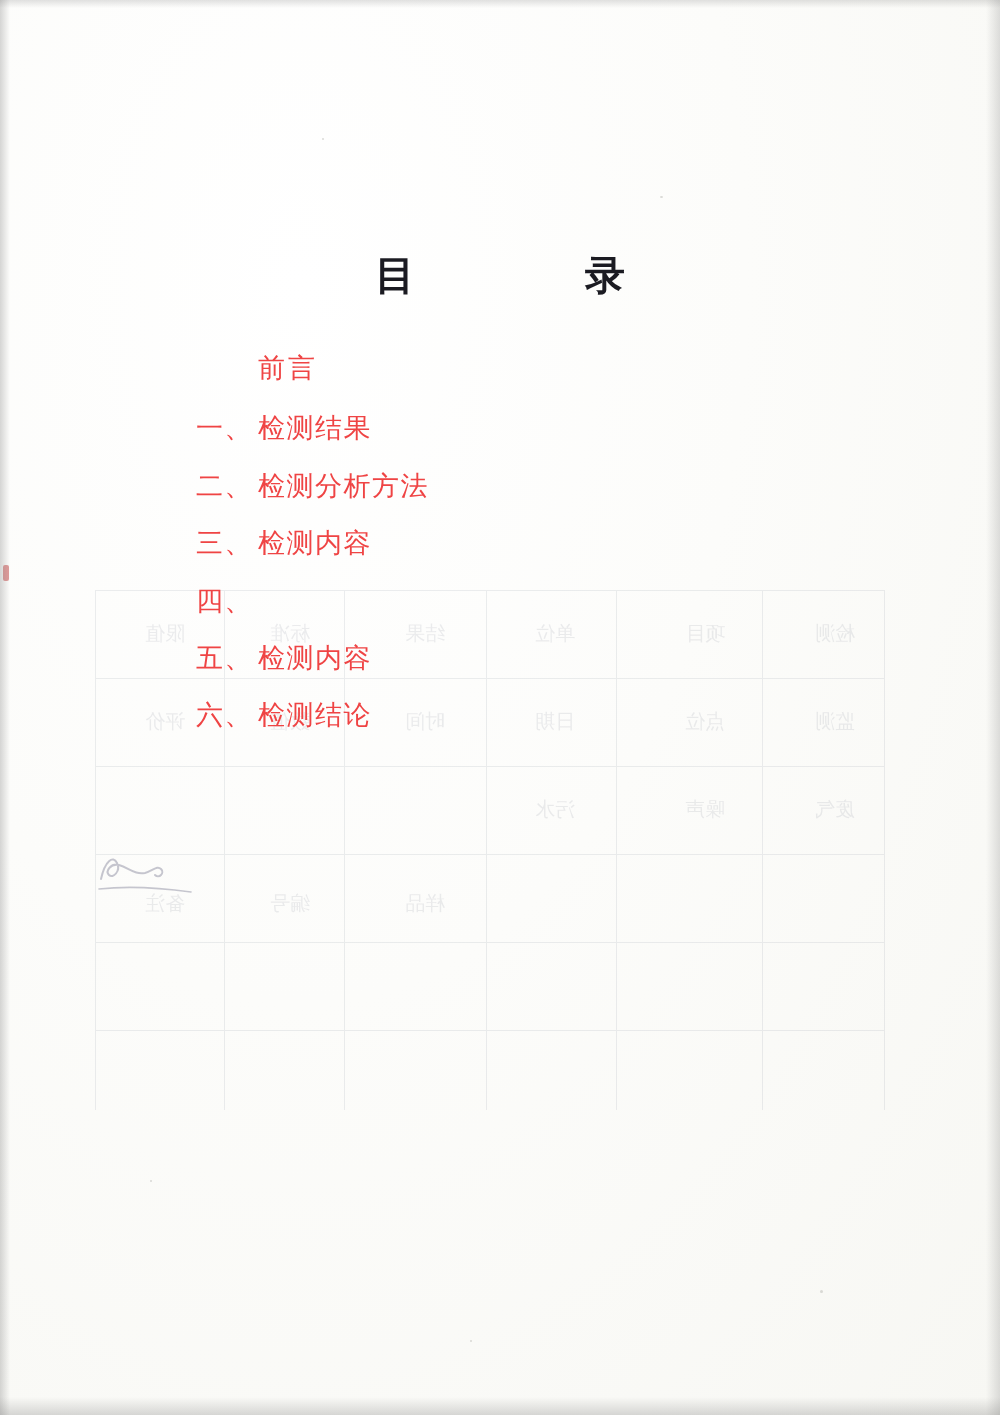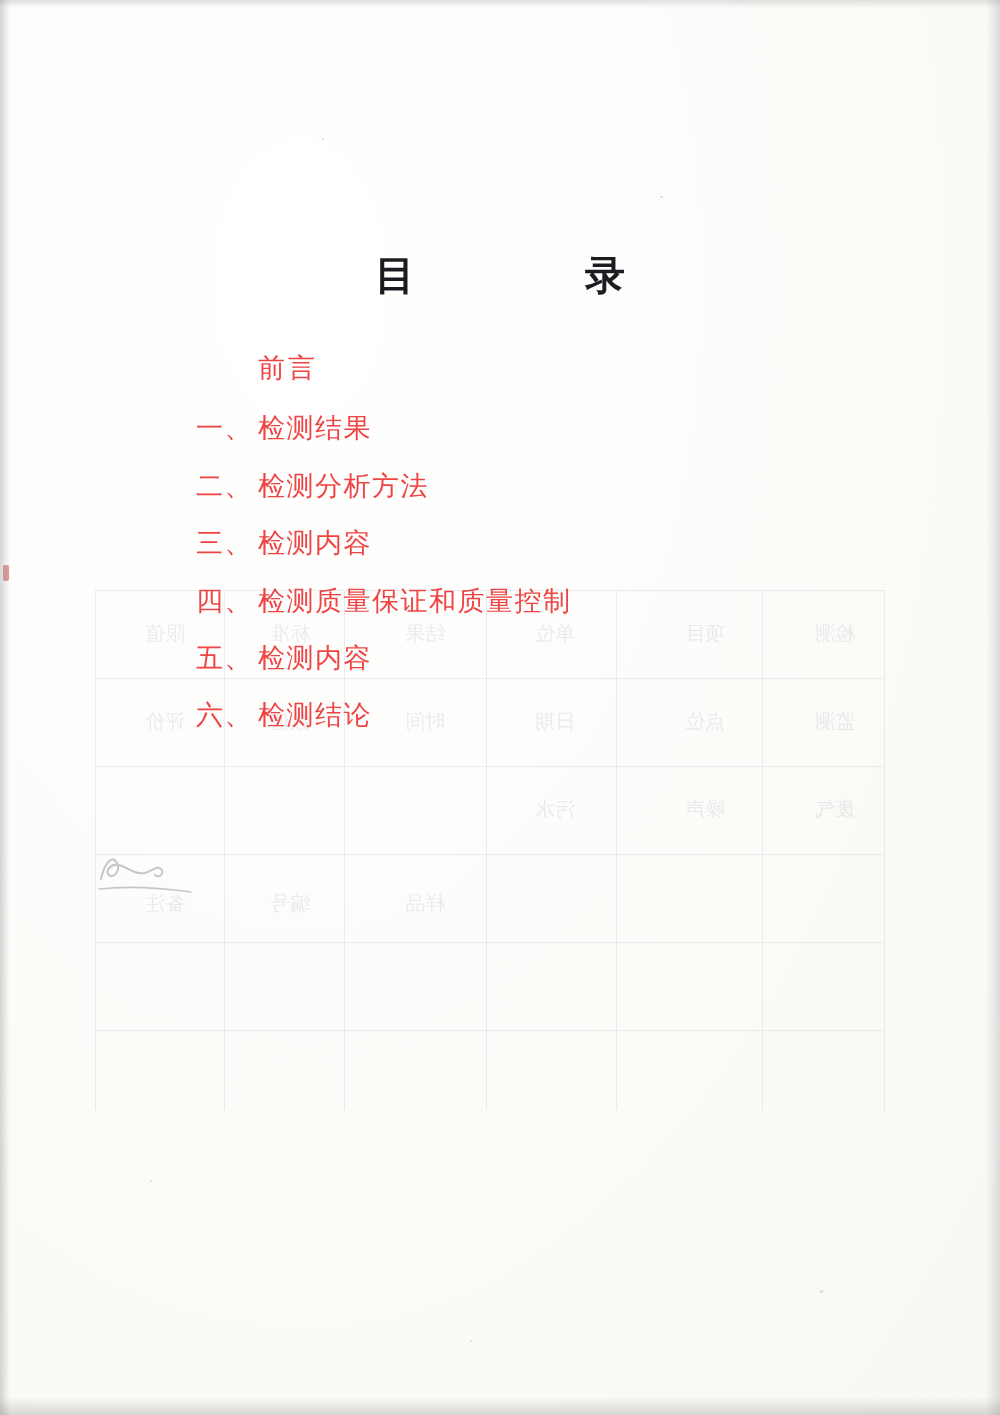--- a/index.html
+++ b/index.html
@@ -244,21 +244,20 @@
       <span class="label">检测分析方法</span>
     </div>
 
     <div class="toc-entry">
       <span class="num">三、</span>
       <span class="label">检测内容</span>
     </div>
 
     <div class="toc-entry">
       <span class="num">四、</span>
-      <span class="label">检测质量保证和质量控制</span>
     </div>
 
     <div class="toc-entry">
       <span class="num">五、</span>
       <span class="label">检测内容</span>
     </div>
 
     <div class="toc-entry">
       <span class="num">六、</span>
       <span class="label">检测结论</span>

